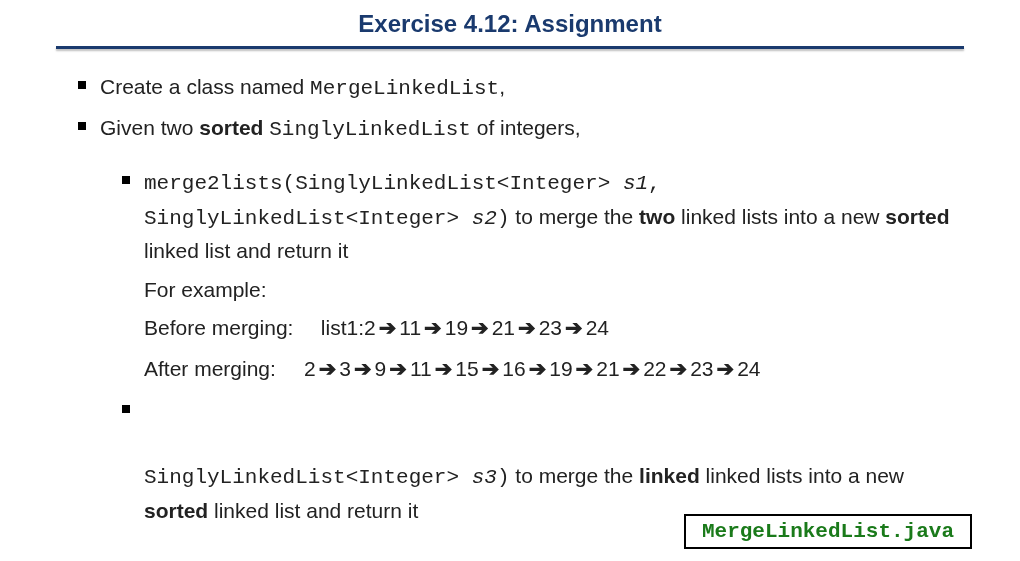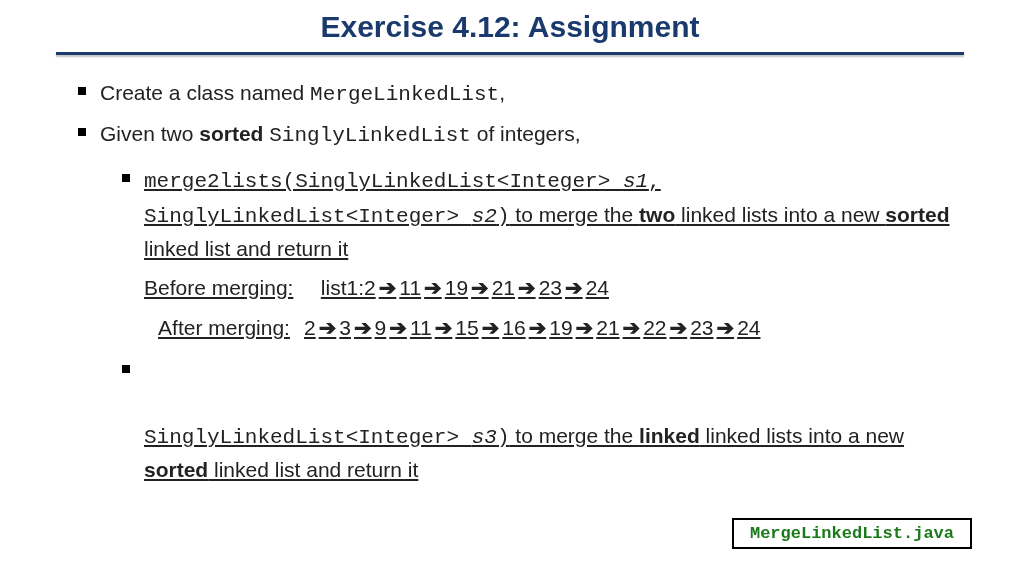--- a/index.html
+++ b/index.html
@@ -9,21 +9,21 @@
       background: #fff;
       font-family: "Segoe UI", Tahoma, Geneva, sans-serif;
       color: #222;
       padding: 0;
       position: relative;
     }
     .title {
       text-align: center;
       color: #1a3a6e;
       font-weight: 700;
-      font-size: 30px;
+      font-size: 24px;
       padding-top: 10px;
       padding-bottom: 8px;
     }
     .hr {
       height: 3px;
       background: #1a3a6e;
       margin: 0 56px 18px 56px;
       box-shadow: 0 2px 2px rgba(0,0,0,0.25);
     }
     .content {
@@ -35,21 +35,21 @@
     .lvl1 > li { position: relative; padding-left: 44px; margin-bottom: 6px; }
     .lvl1 > li::before {
       content: "";
       position: absolute;
       left: 22px;
       top: 10px;
       width: 8px;
       height: 8px;
       background: #000;
     }
-    .lvl2 { margin-top: 12px; text-decoration: underline; }
+    .lvl2 { margin-top: 20px; }
     .lvl2 > li { position: relative; padding-left: 44px; margin-bottom: 4px; }
     .lvl2 > li::before {
       content: "";
       position: absolute;
       left: 22px;
       top: 10px;
       width: 8px;
       height: 8px;
       background: #000;
     }
@@ -57,33 +57,33 @@
     .italic { font-style: italic; }
     .bold { font-weight: 700; }
     .example-block { padding-left: 44px; margin-top: 2px; }
     .example-row {
       display: flex;
       margin-bottom: 2px;
     }
     .ex-label { width: 160px; flex-shrink: 0; }
     .ex-list-label { width: 60px; text-align: right; flex-shrink: 0; }
     .ex-values { white-space: nowrap; }
-    .after-row { display: flex; margin-top: 8px; margin-bottom: 10px; text-align: center; }
+    .after-row { display: flex; margin-top: 8px; margin-bottom: 10px; }
     .after-row .ex-label { width: 160px; flex-shrink: 0; }
     .arrow { font-weight: 700; padding: 0 3px; }
     .file-box {
       position: absolute;
       right: 48px;
       bottom: 12px;
       border: 2px solid #000;
       padding: 4px 16px;
       font-family: "Courier New", Courier, monospace;
       font-weight: 700;
       color: #1a7a1a;
-      font-size: 17px;
+      font-size: 21px;
       background: #fff;
     }
   </style>
 </head>
 <body>
 
 <div class="title">Exercise 4.12: Assignment</div>
 <div class="hr"></div>
 
 <div class="content">
@@ -92,20 +92,21 @@
       <span>Create a class named </span><span class="code">MergeLinkedList</span><span>,</span>
     </li>
     <li>
       <span>Given two </span><span class="bold">sorted</span><span> </span><span class="code">SinglyLinkedList</span><span> of integers,</span>
       <ul class="lvl2">
         <li>
           <span class="code"><span>merge2lists(SinglyLinkedList&lt;Integer&gt; </span><span class="italic">s1</span><span>,</span></span><br>
           <span class="code"><span>SinglyLinkedList&lt;Integer&gt; </span><span class="italic">s2</span><span>)</span></span><span> to merge the </span><span class="bold">two</span><span> linked lists into a new </span><span class="bold">sorted</span><span> linked list and return it</span>
 
           <div class="example-block" style="padding-left:0; margin-top:6px;">
+            <div style="margin-bottom:6px;">For example:</div>
 
             <div class="example-row">
               <div class="ex-label">Before merging:</div>
               <div class="ex-list-label">list1:</div>
               <div class="ex-values" id="list1-vals"><span>2</span><span class="arrow">➔</span><span>11</span><span class="arrow">➔</span><span>19</span><span class="arrow">➔</span><span>21</span><span class="arrow">➔</span><span>23</span><span class="arrow">➔</span><span>24</span></div>
             </div>
 
 
             <div class="after-row">
               <div class="ex-label">After merging:</div>

